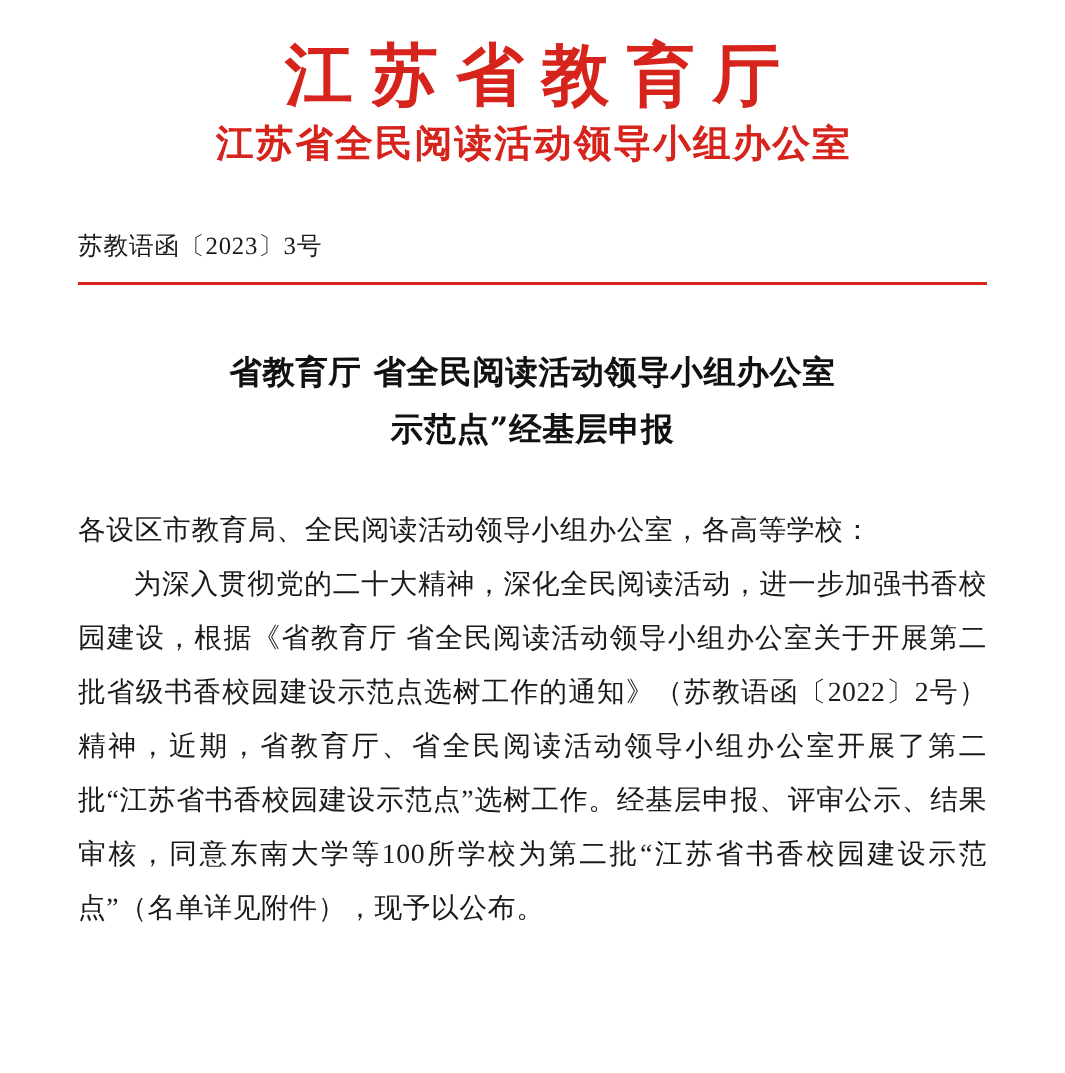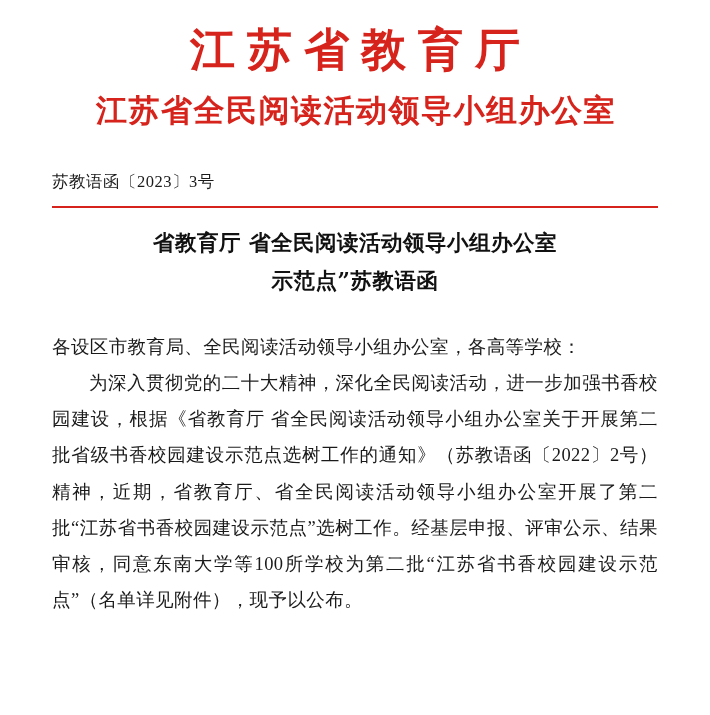--- a/index.html
+++ b/index.html
@@ -33,44 +33,44 @@
     font-size: 45px;
     letter-spacing: 12px;
     line-height: 1.25;
     text-indent: 12px;
     white-space: nowrap;
   }
   .masthead-line2 {
     color: #d6241c;
     font-family: "DejaVu Serif", "Liberation Serif", serif;
     font-weight: bold;
-    font-size: 31px;
+    font-size: 25px;
     letter-spacing: 1.5px;
     line-height: 1.3;
-    margin-top: 12px;
+    margin-top: 2px;
     text-indent: 2px;
     white-space: nowrap;
   }
   .doc-number {
     margin-top: 40px;
     text-align: left;
     font-size: 16.5px;
     letter-spacing: 0.5px;
     color: #1a1a1a;
     padding-right: 4px;
   }
   .red-rule {
     margin-top: 13px;
     height: 2.5px;
     background: #d6241c;
     width: 100%;
   }
   
   .title {
-    margin-top: 16px;
+    margin-top: 40px;
     text-align: center;
     font-family: "DejaVu Serif", "Liberation Serif", serif;
     font-weight: bold;
     font-size: 21.5px;
     line-height: 1.75;
     letter-spacing: 0.5px;
     color: #111;
   }
   .title-line {
     display: block;
@@ -103,21 +103,21 @@
     <div class="masthead-line1">江苏省教育厅</div>
     <div class="masthead-line2">江苏省全民阅读活动领导小组办公室</div>
   </div>
 
   <div class="doc-number">苏教语函〔2023〕3号</div>
 
   <div class="red-rule"></div>
 
   <div class="title">
     <span class="title-line">省教育厅 省全民阅读活动领导小组办公室</span>
-    <span class="title-line">示范点”苏教语函</span>
+    <span class="title-line">示范点”经基层申报</span>
   </div>
 
   <div class="body-text">
     <p class="salutation">各设区市教育局、全民阅读活动领导小组办公室，各高等学校：</p>
     <p class="para">为深入贯彻党的二十大精神，深化全民阅读活动，进一步加强书香校园建设，根据《省教育厅 省全民阅读活动领导小组办公室关于开展第二批省级书香校园建设示范点选树工作的通知》（苏教语函〔2022〕2号）精神，近期，省教育厅、省全民阅读活动领导小组办公室开展了第二批“江苏省书香校园建设示范点”选树工作。经基层申报、评审公示、结果审核，同意东南大学等100所学校为第二批“江苏省书香校园建设示范点”（名单详见附件），现予以公布。</p>
   </div>
 
 </div>
 
 </body></html>

